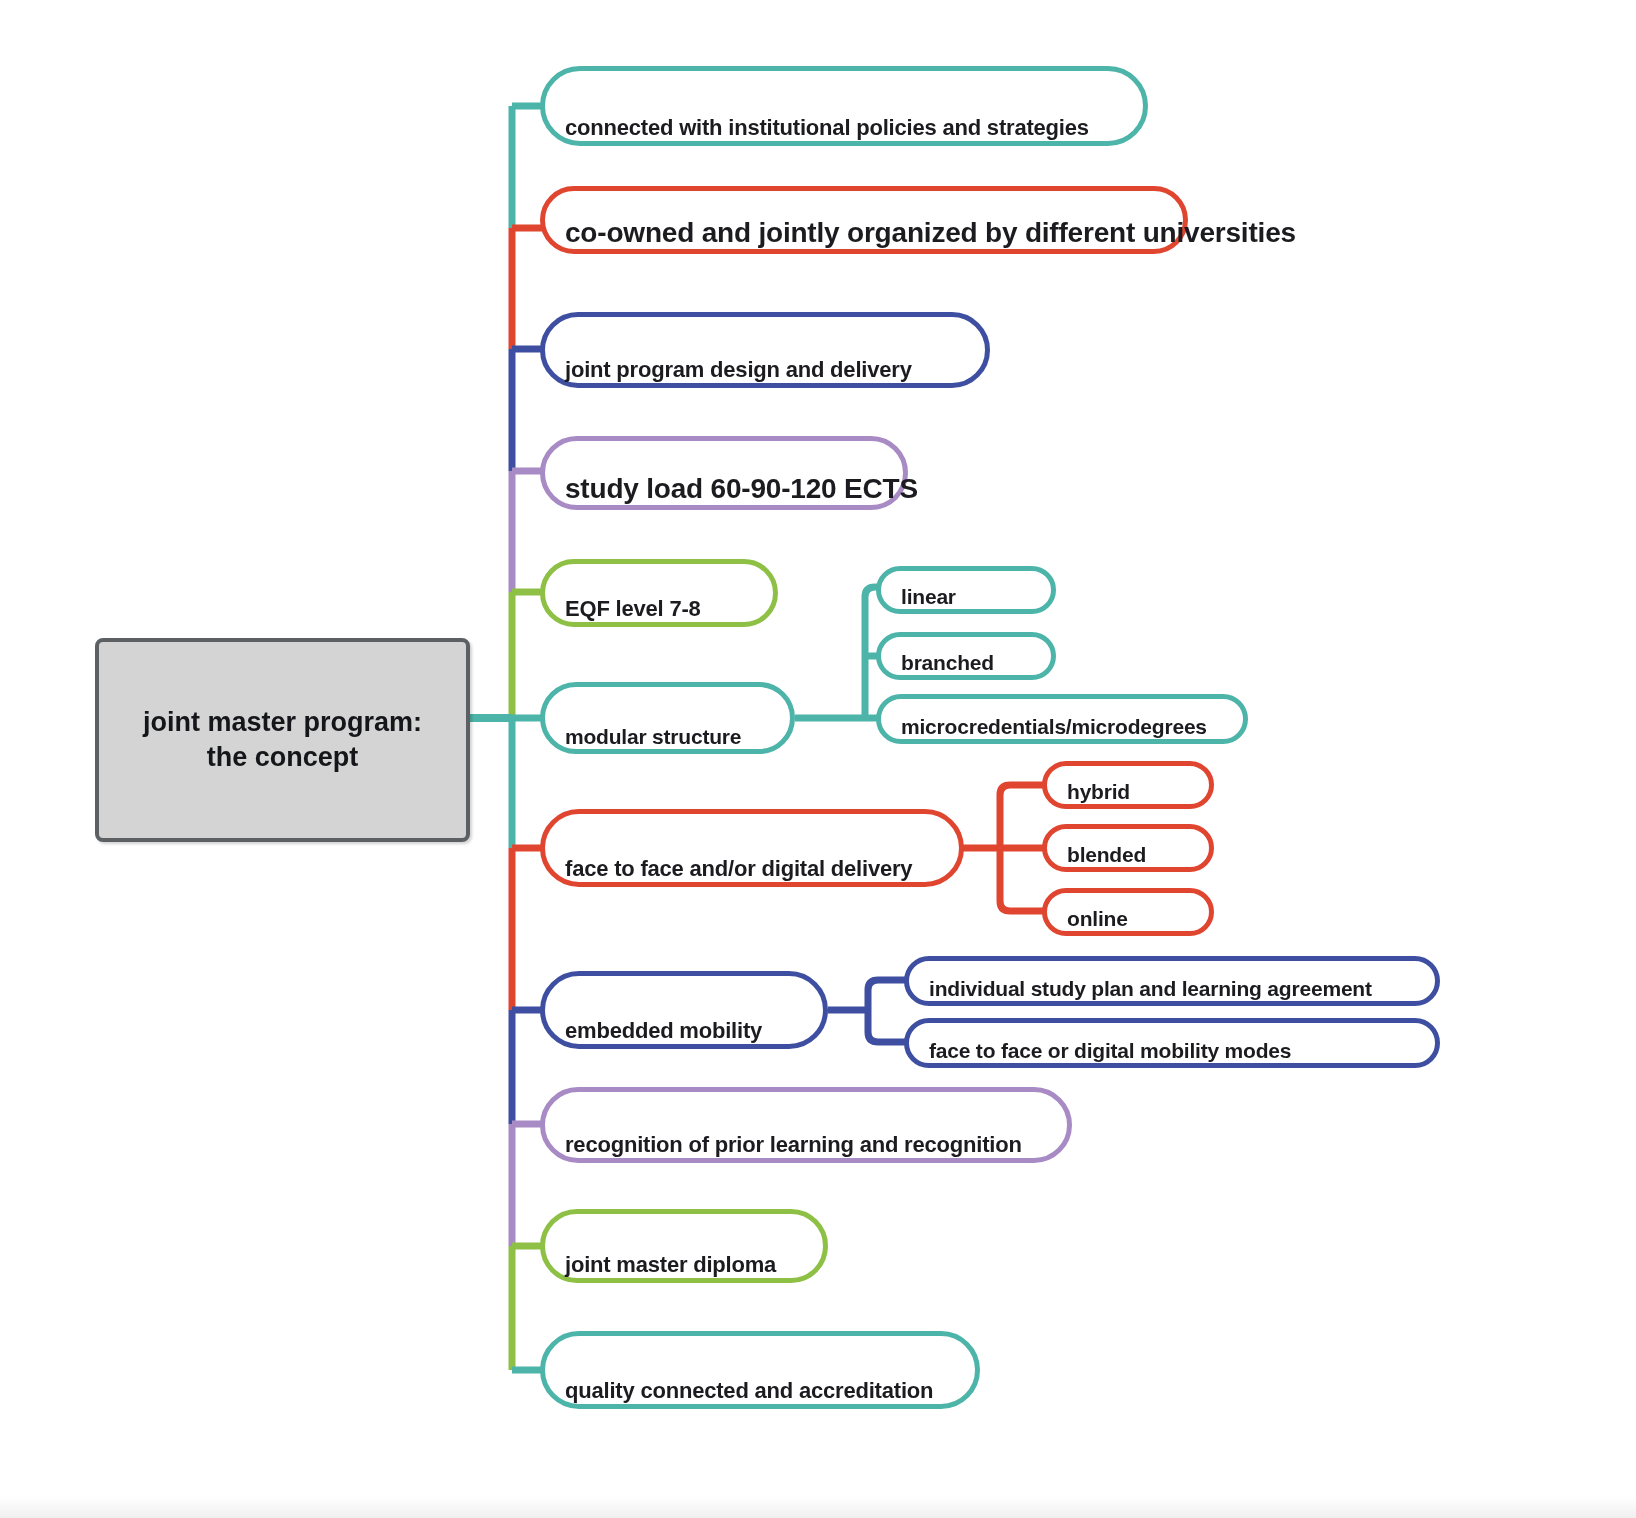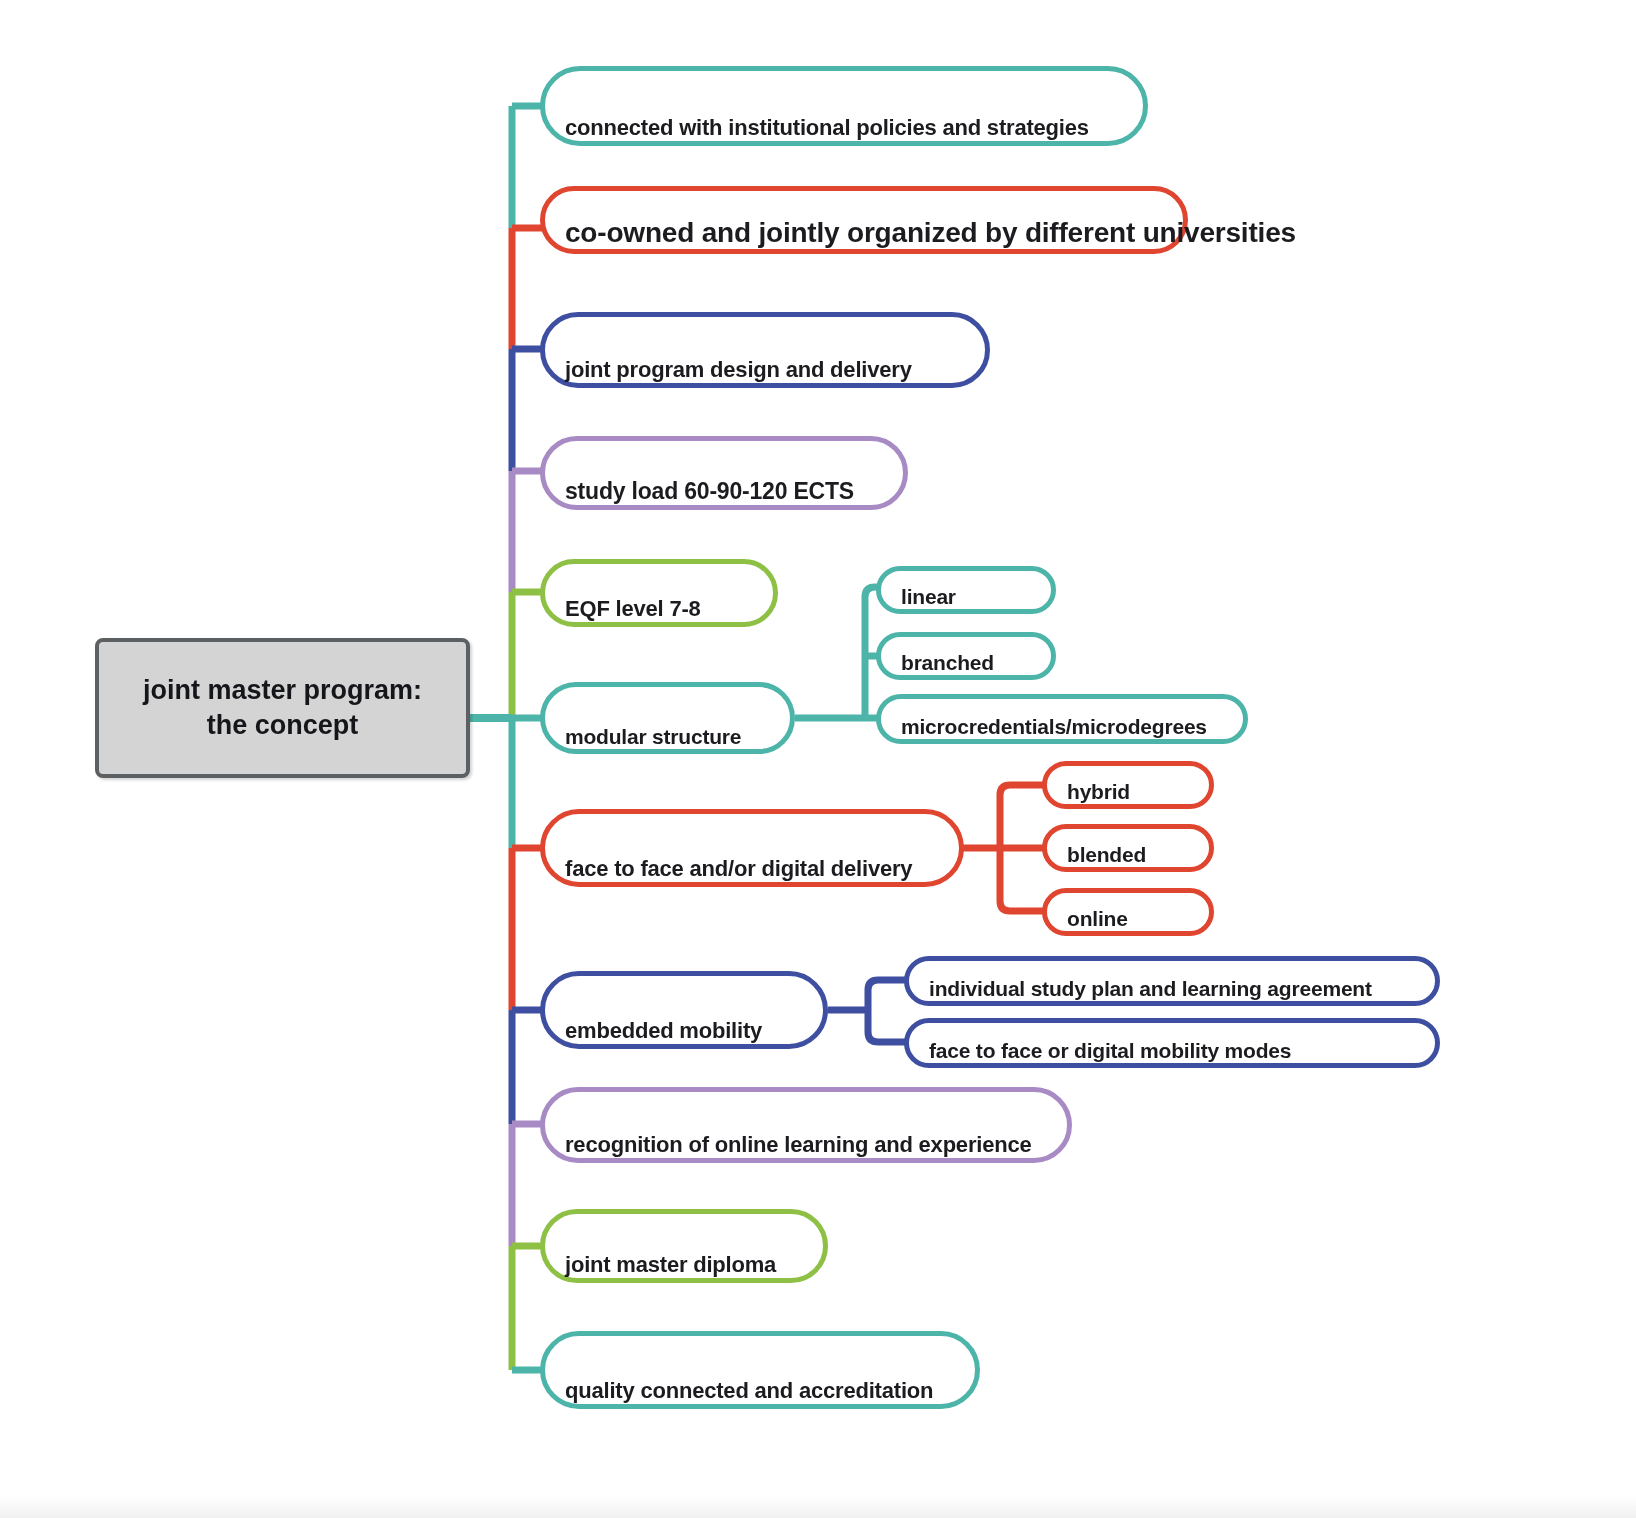--- a/index.html
+++ b/index.html
@@ -93,61 +93,61 @@
       <path d="M1000 848 L1000 901 Q1000 911 1010 911 L1046 911"></path>
     </g>
 
     <g fill="none" stroke="#3e4fa1" stroke-width="7" stroke-linecap="butt">
       <path d="M828 1010 L868 1010"></path>
       <path d="M868 1010 L868 990 Q868 980 878 980 L908 980"></path>
       <path d="M868 1010 L868 1032 Q868 1042 878 1042 L908 1042"></path>
     </g>
   </svg>
 
-  <div class="root" style="left:95px;top:638px;width:375px;height:140px;font-size:27px;">
+  <div class="root" style="left:95px;top:638px;width:375px;height:204px;font-size:27px;">
     <div>
       <div>joint master program:</div>
       <div>the concept</div>
     </div>
   </div>
 
   <div class="node" style="left:540px;top:66px;width:608px;height:80px;border-width:5px;border-color:#4cb4a8;border-radius:40px;font-size:22px;">
     <span>connected with institutional policies and strategies</span>
   </div>
 
   <div class="node" style="left:540px;top:186px;width:648px;height:68px;border-width:5px;border-color:#e0452f;border-radius:42px;font-size:28px;">
     <span>co-owned and jointly organized by different universities</span>
   </div>
 
   <div class="node" style="left:540px;top:312px;width:450px;height:76px;border-width:5px;border-color:#3e4fa1;border-radius:38px;font-size:22px;">
     <span>joint program design and delivery</span>
   </div>
 
-  <div class="node" style="left:540px;top:436px;width:368px;height:74px;border-width:5px;border-color:#a88bc4;border-radius:37px;font-size:23px;">
+  <div class="node" style="left:540px;top:436px;width:368px;height:74px;border-width:5px;border-color:#a88bc4;border-radius:37px;font-size:28px;">
     <span>study load 60-90-120 ECTS</span>
   </div>
 
   <div class="node" style="left:540px;top:559px;width:238px;height:68px;border-width:5px;border-color:#8dc045;border-radius:34px;font-size:22px;">
     <span>EQF level 7-8</span>
   </div>
 
   <div class="node" style="left:540px;top:682px;width:255px;height:72px;border-width:5px;border-color:#4cb4a8;border-radius:36px;font-size:21px;">
     <span>modular structure</span>
   </div>
 
   <div class="node" style="left:540px;top:809px;width:424px;height:78px;border-width:5px;border-color:#e0452f;border-radius:39px;font-size:22px;">
     <span>face to face and/or digital delivery</span>
   </div>
 
   <div class="node" style="left:540px;top:971px;width:288px;height:78px;border-width:5px;border-color:#3e4fa1;border-radius:39px;font-size:22px;">
     <span>embedded mobility</span>
   </div>
 
   <div class="node" style="left:540px;top:1087px;width:532px;height:76px;border-width:5px;border-color:#a88bc4;border-radius:38px;font-size:22px;">
-    <span>recognition of online learning and experience</span>
+    <span>recognition of prior learning and recognition</span>
   </div>
 
   <div class="node" style="left:540px;top:1209px;width:288px;height:74px;border-width:5px;border-color:#8dc045;border-radius:37px;font-size:22px;">
     <span>joint master diploma</span>
   </div>
 
   <div class="node" style="left:540px;top:1331px;width:440px;height:78px;border-width:5px;border-color:#4cb4a8;border-radius:39px;font-size:22px;">
     <span>quality connected and accreditation</span>
   </div>
 

